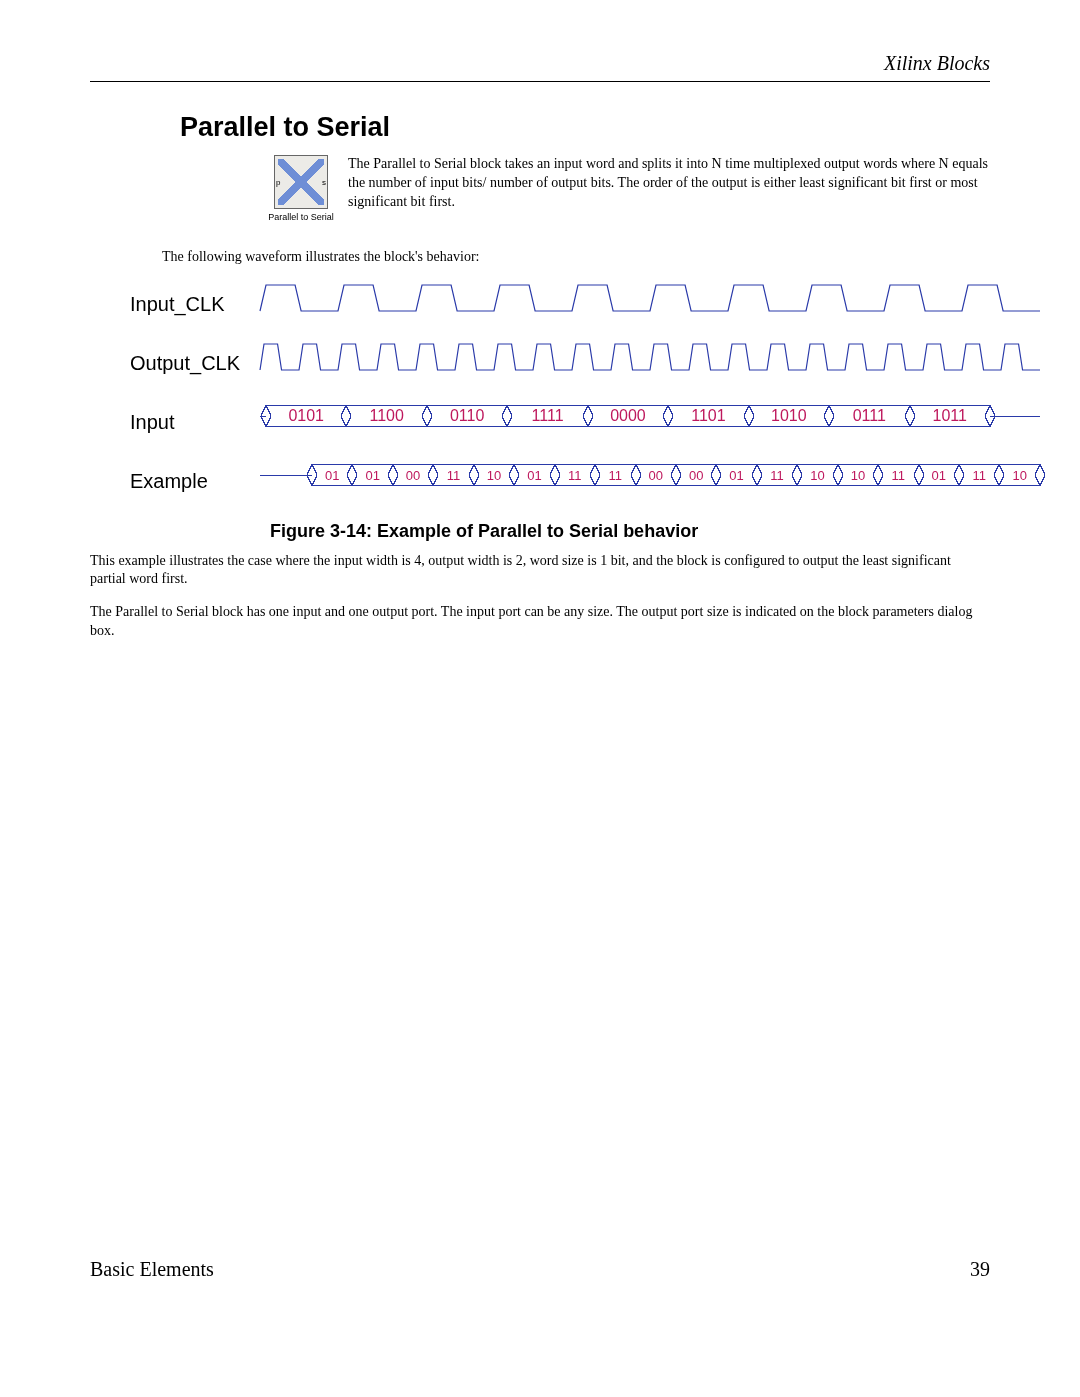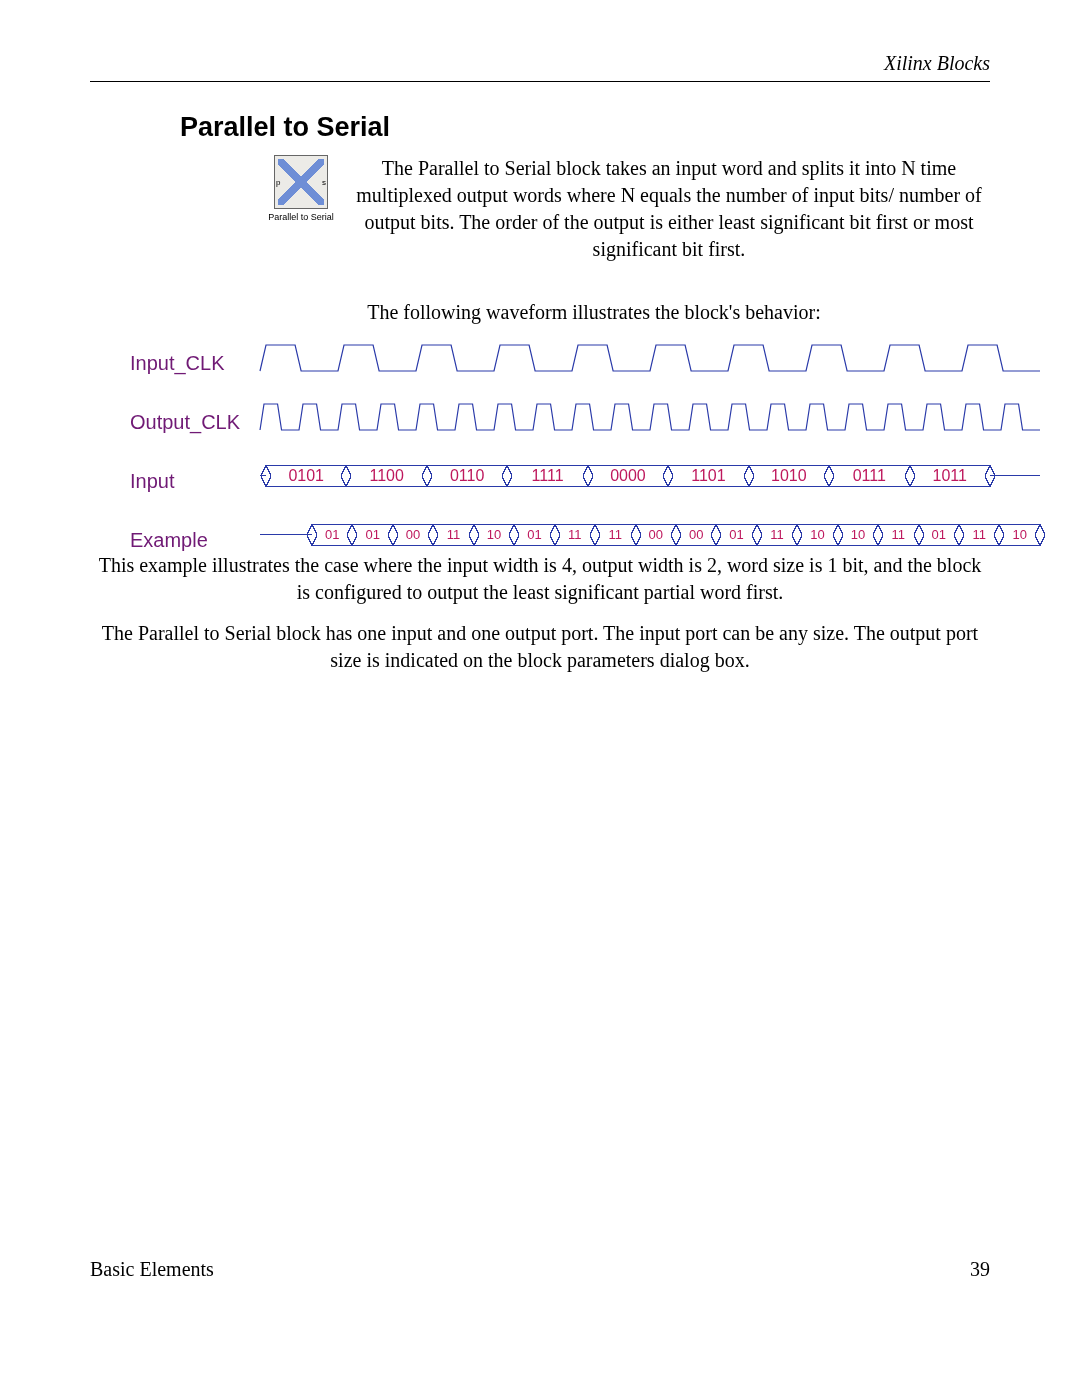--- a/index.html
+++ b/index.html
@@ -94,48 +94,47 @@
   .xshape .port.right { right: -2px; }
   .block-icon .caption {
     font-family: Arial, Helvetica, sans-serif;
     font-size: 9px;
     margin-top: 3px;
     text-align: center;
     white-space: nowrap;
   }
   .body-text {
     font-family: "Palatino Linotype", "Book Antiqua", Palatino, serif;
-    font-size: 20px;
+    font-size: 14px;
     line-height: 1.35;
-    text-align: center;
   }
   .para {
     margin: 0 0 14px 0;
   }
   .waveform-lead {
-    margin-left: 108px;
+    margin-left: 72px;
     margin-top: 22px;
   }
 
   
   .waveform {
     margin: 8px 0 0 40px;
     width: 910px;
   }
   .wf-row {
     display: flex;
     align-items: center;
     margin-bottom: 24px;
   }
   .wf-label {
     width: 130px;
     flex: 0 0 130px;
     font-family: Arial, Helvetica, sans-serif;
     font-size: 20px;
-    color: #701a75;
+    color: #000000;
     text-align: left;
     margin-top: 12px;
   }
   .wf-signal {
     flex: 1;
     height: 30px;
   }
   .wf-signal svg {
     display: block;
     width: 100%;
@@ -320,20 +319,21 @@
           <div class="bus-cell small">10<span class="xend l"></span></div>
           <div class="bus-cell small">11<span class="xend l"></span></div>
           <div class="bus-cell small">01<span class="xend l"></span></div>
           <div class="bus-cell small">11<span class="xend l"></span></div>
           <div class="bus-cell small">10<span class="xend l"></span><span class="xend r"></span></div>
         </div>
     </div>
 
   </div>
 
+  <div class="fig-caption">Figure 3-14:   Example of Parallel to Serial behavior</div>
 
   <p class="body-text para indent-block">This example illustrates the case where the input width is 4, output width is 2, word size is 1 bit, and the block is configured to output the least significant partial word first.</p>
 
 
   <p class="body-text para indent-block">The Parallel to Serial block has one input and one output port.  The input port can be any size. The output port size is indicated on the block parameters dialog box.</p>
 
   <div class="footer">
     <span>Basic Elements</span>
     <span>39</span>
   </div>

